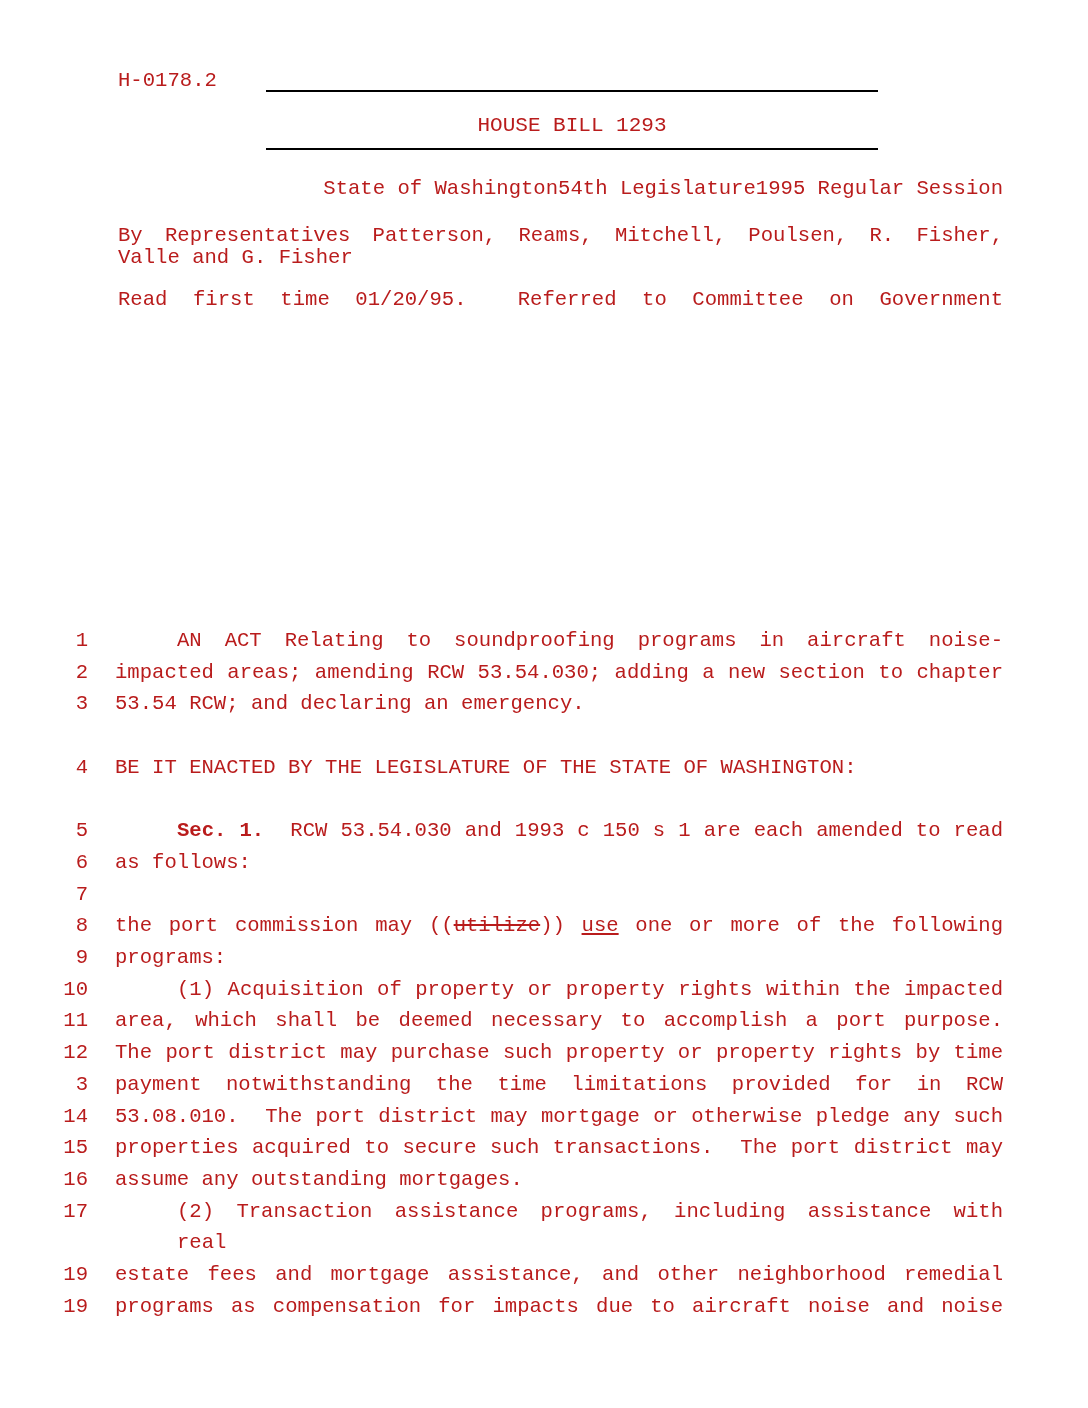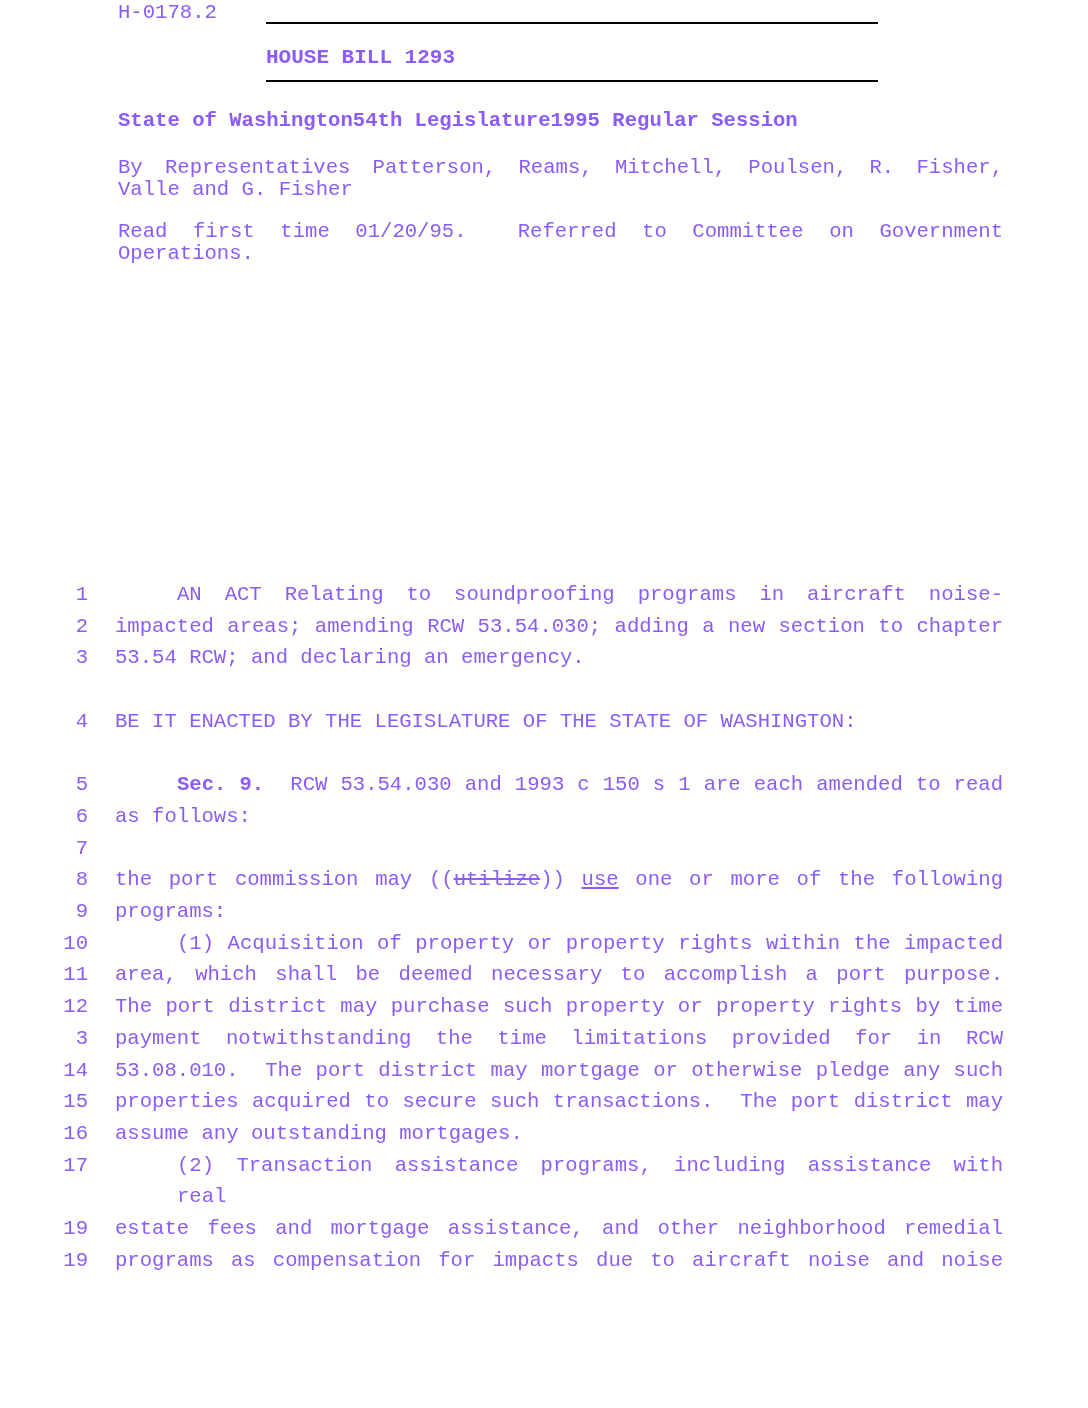--- a/index.html
+++ b/index.html
@@ -2,42 +2,44 @@
 <html><head>
 <meta charset="utf-8">
 <style>
   * { margin: 0; padding: 0; box-sizing: border-box; }
   html, body { background: #ffffff; }
   .page {
     position: relative;
     width: 1088px;
     height: 1408px;
     background: #ffffff;
-    color: #8b5cf6;
+    color: #b91c1c;
     font-family: "Liberation Mono", "DejaVu Sans Mono", monospace;
     font-size: 20.6px;
+    padding-top: 68px;
     overflow: hidden;
   }
   .header-block { margin-left: 118px; width: 885px; }
   .code-row { display: flex; align-items: flex-end; height: 24px; }
   .doc-code { width: 148px; white-space: nowrap; }
   .rule-top { width: 612px; height: 4px; border-bottom: 2px solid #000; }
   .title-block {
     margin-left: 148px;
     width: 612px;
     margin-top: 22px;
-    font-weight: bold;
+    text-align: center;
+    font-weight: normal;
     font-size: 21px;
     padding-bottom: 11px;
     border-bottom: 2px solid #000;
   }
   .session-row {
     display: flex;
-    justify-content: flex-start;
-    font-weight: bold;
+    justify-content: flex-end;
+    font-weight: normal;
     margin-top: 28px;
     line-height: 22px;
     white-space: nowrap;
   }
   .sponsors { margin-top: 25px; line-height: 22px; }
   .referral { margin-top: 20px; line-height: 22px; }
   .jline { text-align: justify; text-align-last: justify; }
   .bold { font-weight: normal; }
   .body-block { margin-top: 314px; }
   .body-line { display: flex; line-height: 31.7px; }
@@ -69,21 +71,20 @@
       <span>1995 Regular Session</span>
     </div>
 
     <div class="sponsors">
       <div class="jline"><span class="bold">By</span><span> Representatives Patterson, Reams, Mitchell, Poulsen, R. Fisher,</span></div>
       <div>Valle and G. Fisher</div>
     </div>
 
     <div class="referral">
       <div class="jline">Read first time 01/20/95.&nbsp; Referred to Committee on Government</div>
-      <div>Operations.</div>
     </div>
   </div>
 
   <div class="body-block" id="body-lines">
       <div class="body-line">
         <span class="line-num">1</span>
         <span class="line-text indent justify"><span class="seg-normal">AN ACT Relating to soundproofing programs in aircraft noise-</span></span>
       </div>
       <div class="body-line">
         <span class="line-num">2</span>
@@ -92,21 +93,21 @@
       <div class="body-line">
         <span class="line-num">3</span>
         <span class="line-text"><span class="seg-normal">53.54 RCW; and declaring an emergency.</span></span>
       </div>
       <div class="body-line gap">
         <span class="line-num">4</span>
         <span class="line-text"><span class="seg-normal">BE IT ENACTED BY THE LEGISLATURE OF THE STATE OF WASHINGTON:</span></span>
       </div>
       <div class="body-line gap">
         <span class="line-num">5</span>
-        <span class="line-text indent justify"><span class="seg-bold">Sec. 9.</span><span class="seg-normal">&nbsp; RCW 53.54.030 and 1993 c 150 s 1 are each amended to read</span></span>
+        <span class="line-text indent justify"><span class="seg-bold">Sec. 1.</span><span class="seg-normal">&nbsp; RCW 53.54.030 and 1993 c 150 s 1 are each amended to read</span></span>
       </div>
       <div class="body-line">
         <span class="line-num">6</span>
         <span class="line-text"><span class="seg-normal">as follows:</span></span>
       </div>
       <div class="body-line">
         <span class="line-num">7</span>
       </div>
       <div class="body-line">
         <span class="line-num">8</span>

